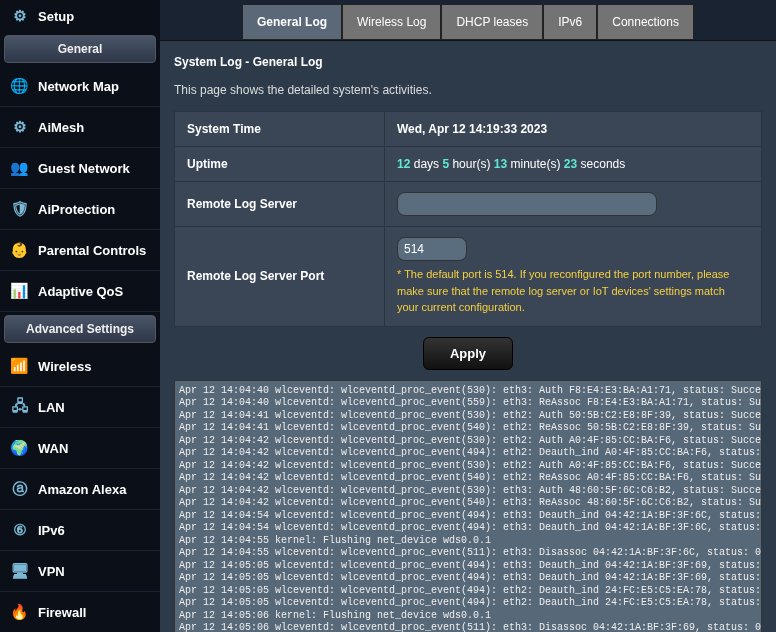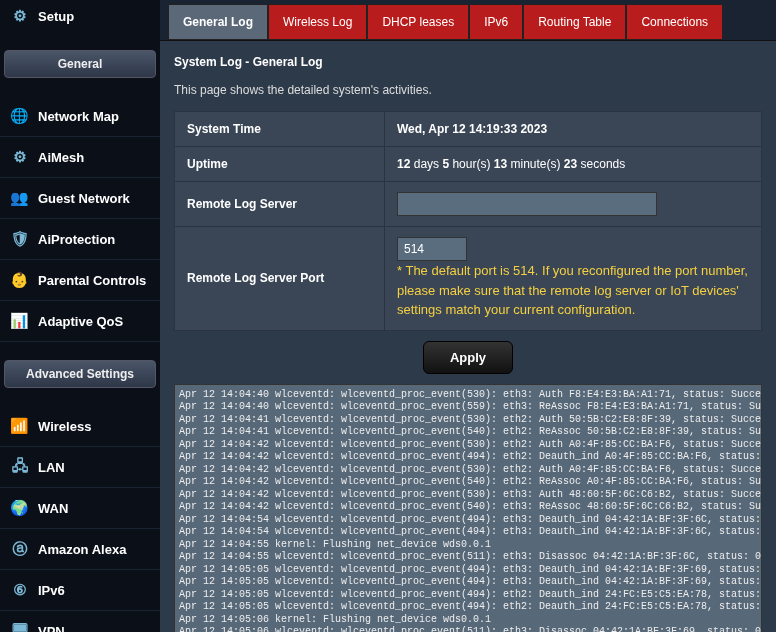--- a/index.html
+++ b/index.html
@@ -29,21 +29,21 @@
     font-size: 13px;
   }
   .side-section {
     background: linear-gradient(#4a5568, #2d3748);
     text-align: center;
     padding: 6px;
     font-weight: bold;
     font-size: 12px;
     border: 1px solid #556;
     border-radius: 4px;
-    margin: 18px 4px;
+    margin: 3px 4px;
     color: #eee;
   }
   .side-item {
     padding: 10px 10px;
     display: flex;
     align-items: center;
     gap: 8px;
     color: #fff;
     font-weight: bold;
     font-size: 13px;
@@ -65,24 +65,25 @@
     overflow: hidden;
     display: flex;
     flex-direction: column;
   }
   .tabs {
     display: flex;
     background: #1a2332;
     padding: 4px 8px 0 8px;
     gap: 0;
     border-bottom: 1px solid #111;
+    justify-content: center;
   }
   .tab {
     padding: 10px 14px;
-    background: #b91c1c;
+    background: #737373;
     color: #fff;
     font-size: 12px;
     cursor: pointer;
     border: 1px solid #222;
     white-space: nowrap;
   }
   .tab.active {
     background: #5a6878;
     font-weight: bold;
   }
@@ -111,36 +112,37 @@
     padding: 10px 12px;
     font-size: 12px;
     color: #fff;
   }
   .info-table td:first-child {
     width: 210px;
     background: #3a4656;
     font-weight: bold;
   }
   .uptime-val { }
-  .uptime-val .num { color: #ffffff; font-weight: bold; }
+  .uptime-val .num { color: #5eead4; font-weight: bold; }
   .uptime-val .unit { color: #fff; }
   input.txt {
     background: #596d7f;
     border: 1px solid #333;
     color: #fff;
     padding: 4px 6px;
     font-size: 12px;
-    border-radius: 0;
+    border-radius: 8px;
   }
   .input-wide { width: 260px; }
   .input-port { width: 70px; }
   .warn {
     color: #f5d040;
-    font-size: 13px;
+    font-size: 11px;
     line-height: 1.5;
+    margin-top: 5px;
   }
   .btn-row {
     text-align: center;
     margin: 10px 0;
   }
   .btn {
     background: linear-gradient(#333, #111);
     border: 1px solid #000;
     color: #fff;
     padding: 8px 26px;
@@ -230,21 +232,20 @@
       </div>
     </div>
 </div>
 
 <div class="main">
   <div class="tabs" id="tabs">
       <div class="tab active">General Log</div>
       <div class="tab">Wireless Log</div>
       <div class="tab">DHCP leases</div>
       <div class="tab">IPv6</div>
-      <div class="tab">Routing Table</div>
       <div class="tab">Connections</div>
     </div>
   <div class="content">
     <div class="page-title">System Log - General Log</div>
     <div class="page-desc">This page shows the detailed system's activities.</div>
 
     <table class="info-table">
       <tbody>
           <tr>
         <td>System Time</td>

